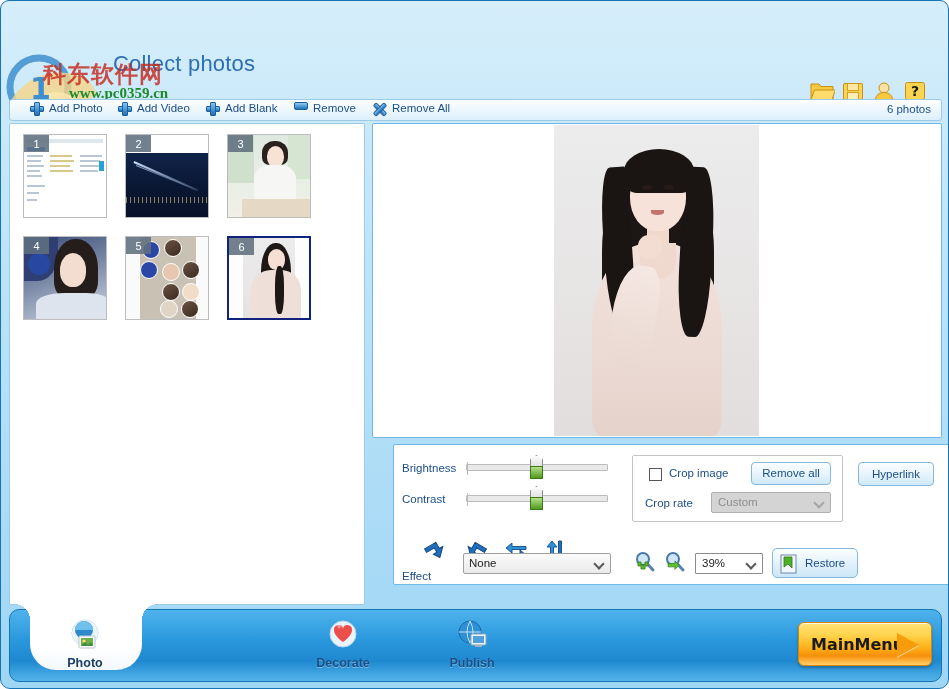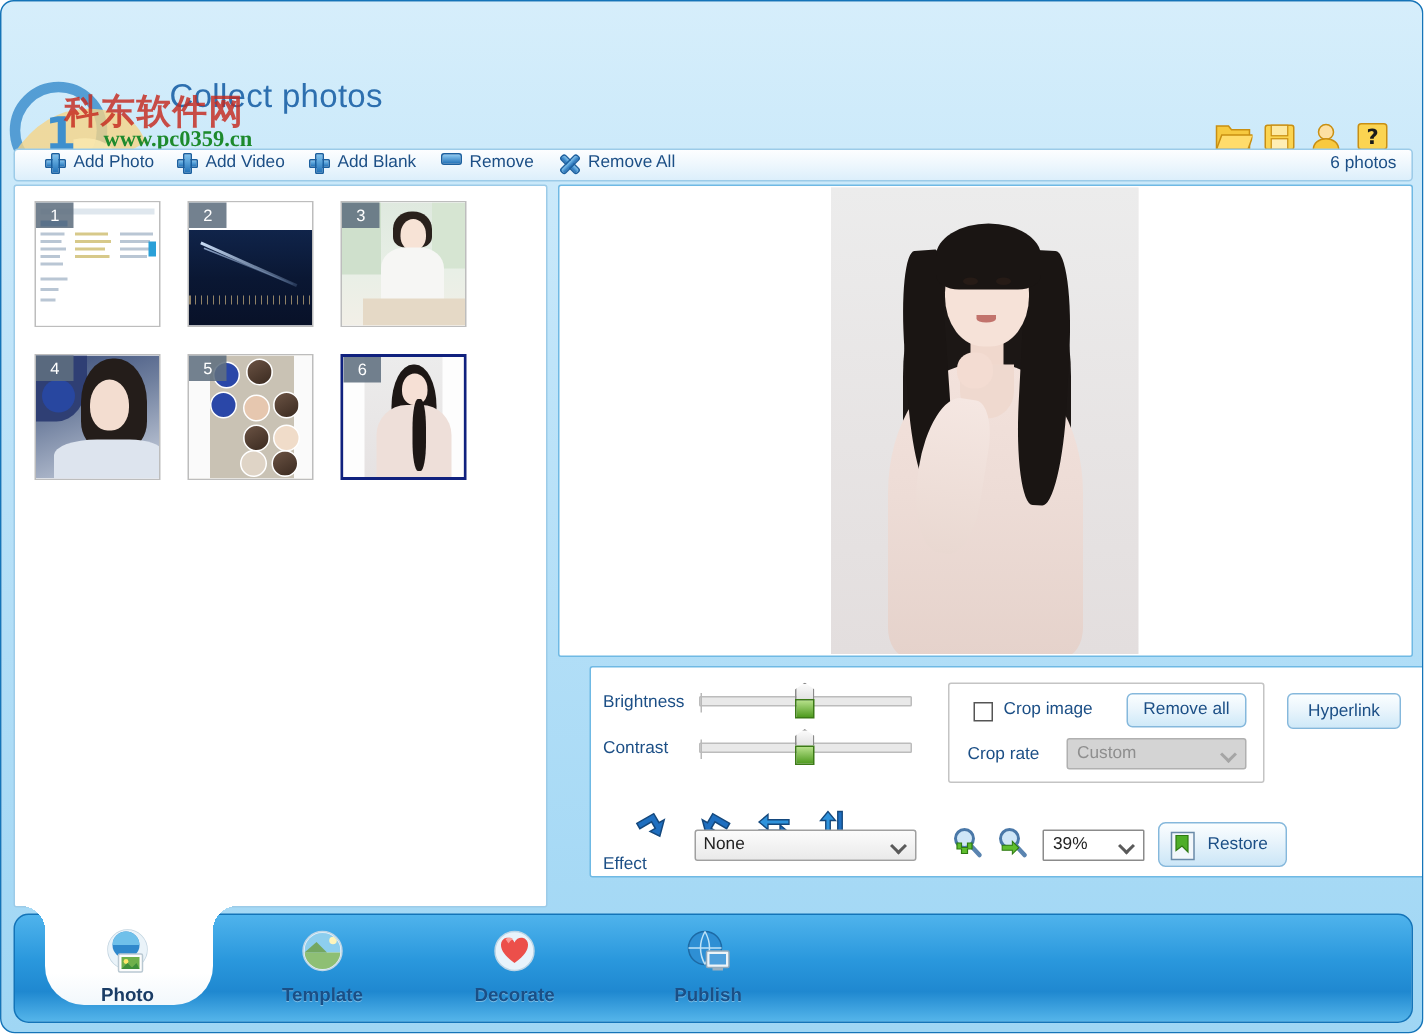--- a/index.html
+++ b/index.html
@@ -677,38 +677,20 @@
           <path d="M10 14 a9 9 0 0 1 18 0 z" fill="#6fc0ea"></path>
           <rect x="14" y="20" width="16" height="12" rx="1" fill="#fcfcfc" stroke="#b9c8d2"></rect>
           <rect x="16" y="22" width="12" height="8" fill="#6fb04b"></rect>
           <circle cx="19" cy="25" r="1.6" fill="#ffe66a"></circle>
           <path d="M16 30 l4 -4 l3 3 l3 -3 l2 4 z" fill="#3f8f3a"></path>
         </svg>
       </div>
       <div class="lbl">Photo</div>
     </div>
 
-    <div class="navtab" id="nav-template">
-      <div class="ico">
-        <svg width="40" height="40" viewBox="0 0 40 40">
-          <circle cx="20" cy="18" r="13" fill="#e8f3fb" stroke="#bcd5e6" stroke-width="1"></circle>
-          <clipPath id="clipT">
-              <circle cx="20" cy="18" r="12"></circle>
-            </clipPath>
-          <g clip-path="url(#clipT)">
-            <rect x="8" y="6" width="24" height="13" fill="#6ec1ea"></rect>
-            <rect x="8" y="19" width="24" height="12" fill="#6fae4e"></rect>
-            <path d="M8 19 l8 -7 l7 7 z" fill="#4e8f35"></path>
-            <circle cx="27" cy="11" r="2.5" fill="#fff3a8"></circle>
-          </g>
-          <path d="M8 18 a12 12 0 0 1 24 0 a12 12 0 0 1 -24 0" fill="rgba(255,255,255,.22)"></path>
-        </svg>
-      </div>
-      <div class="lbl">Template</div>
-    </div>
 
     <div class="navtab" id="nav-publish">
       <div class="ico">
         <svg width="40" height="40" viewBox="0 0 40 40">
           <circle cx="18" cy="16" r="11" fill="#2e8fd4" stroke="#1d6aa5" stroke-width="1"></circle>
           <path d="M7 16 h22 M18 5 q6 11 0 22 M18 5 q-6 11 0 22" stroke="#bfe3f7" stroke-width="1" fill="none"></path>
           <rect x="19" y="18" width="15" height="11" rx="1" fill="#eef4f8" stroke="#8fa8bb"></rect>
           <rect x="21" y="20" width="11" height="7" fill="#4fa0dc"></rect>
           <rect x="23" y="29" width="7" height="2" fill="#9bb0c0"></rect>
         </svg>
@@ -720,15 +702,19 @@
       <div class="ico">
         <svg width="40" height="40" viewBox="0 0 40 40">
           <circle cx="20" cy="18" r="13" fill="#e8f3fb" stroke="#bcd5e6" stroke-width="1"></circle>
           <path d="M20 26 c-7 -5 -9 -9 -9 -12 a4.6 4.6 0 0 1 9 -1.6 a4.6 4.6 0 0 1 9 1.6 c0 3 -2 7 -9 12 z" fill="#ec4f4a"></path>
           <path d="M14 10 q3 -2 5 0 q-2 1 -3 3 z" fill="#fb9b96"></path>
         </svg>
       </div>
       <div class="lbl">Decorate</div>
     </div>
 
+    <div id="btn-mainmenu">
+      <span class="txt">MainMenu</span>
+      <span class="arrow"></span>
+    </div>
   </div>
 
 </div>
 
 </body></html>

